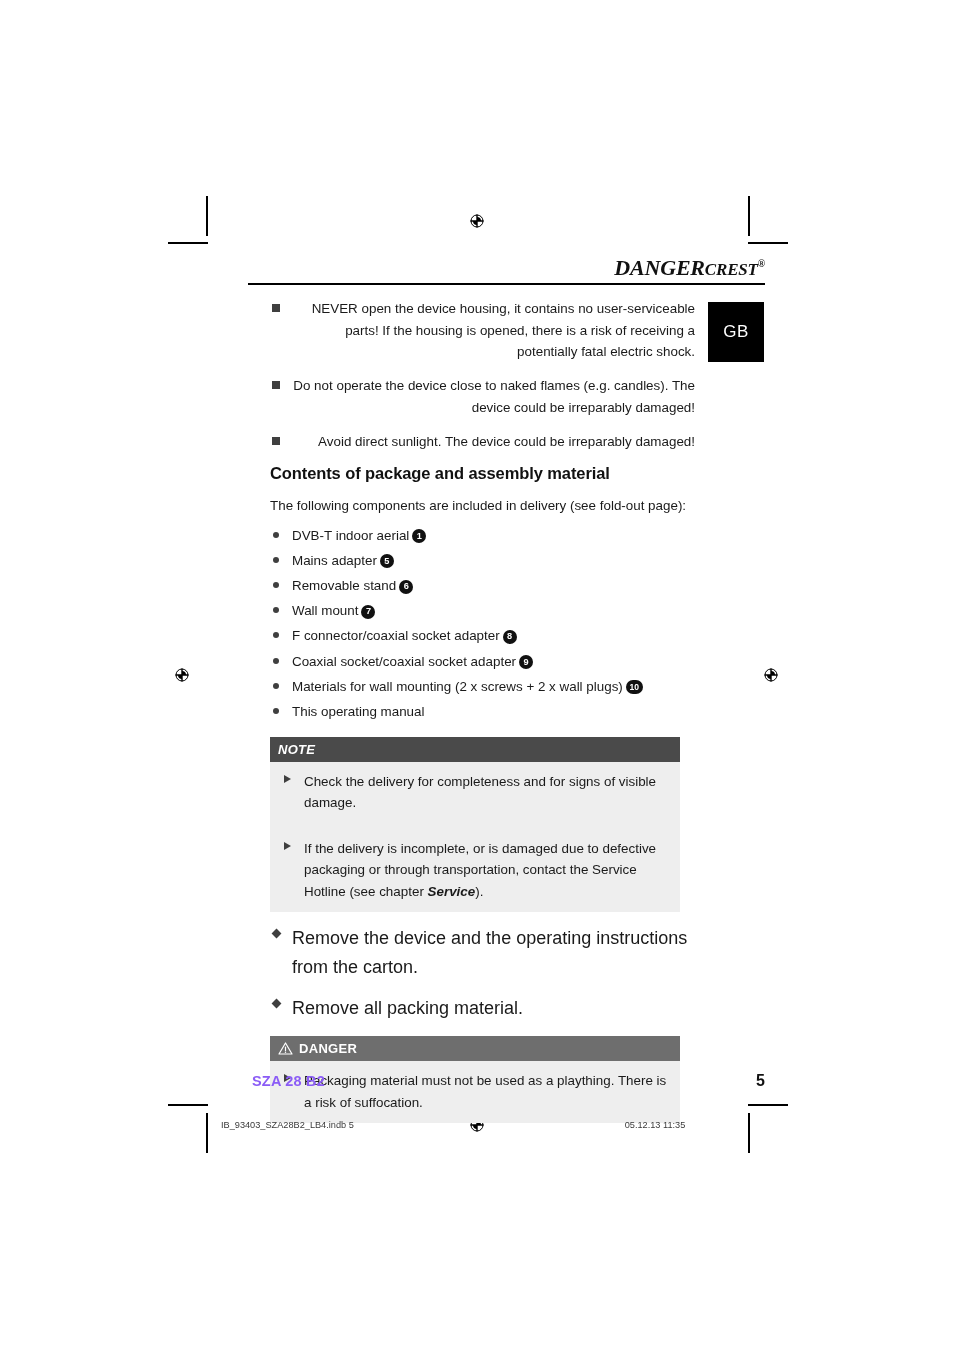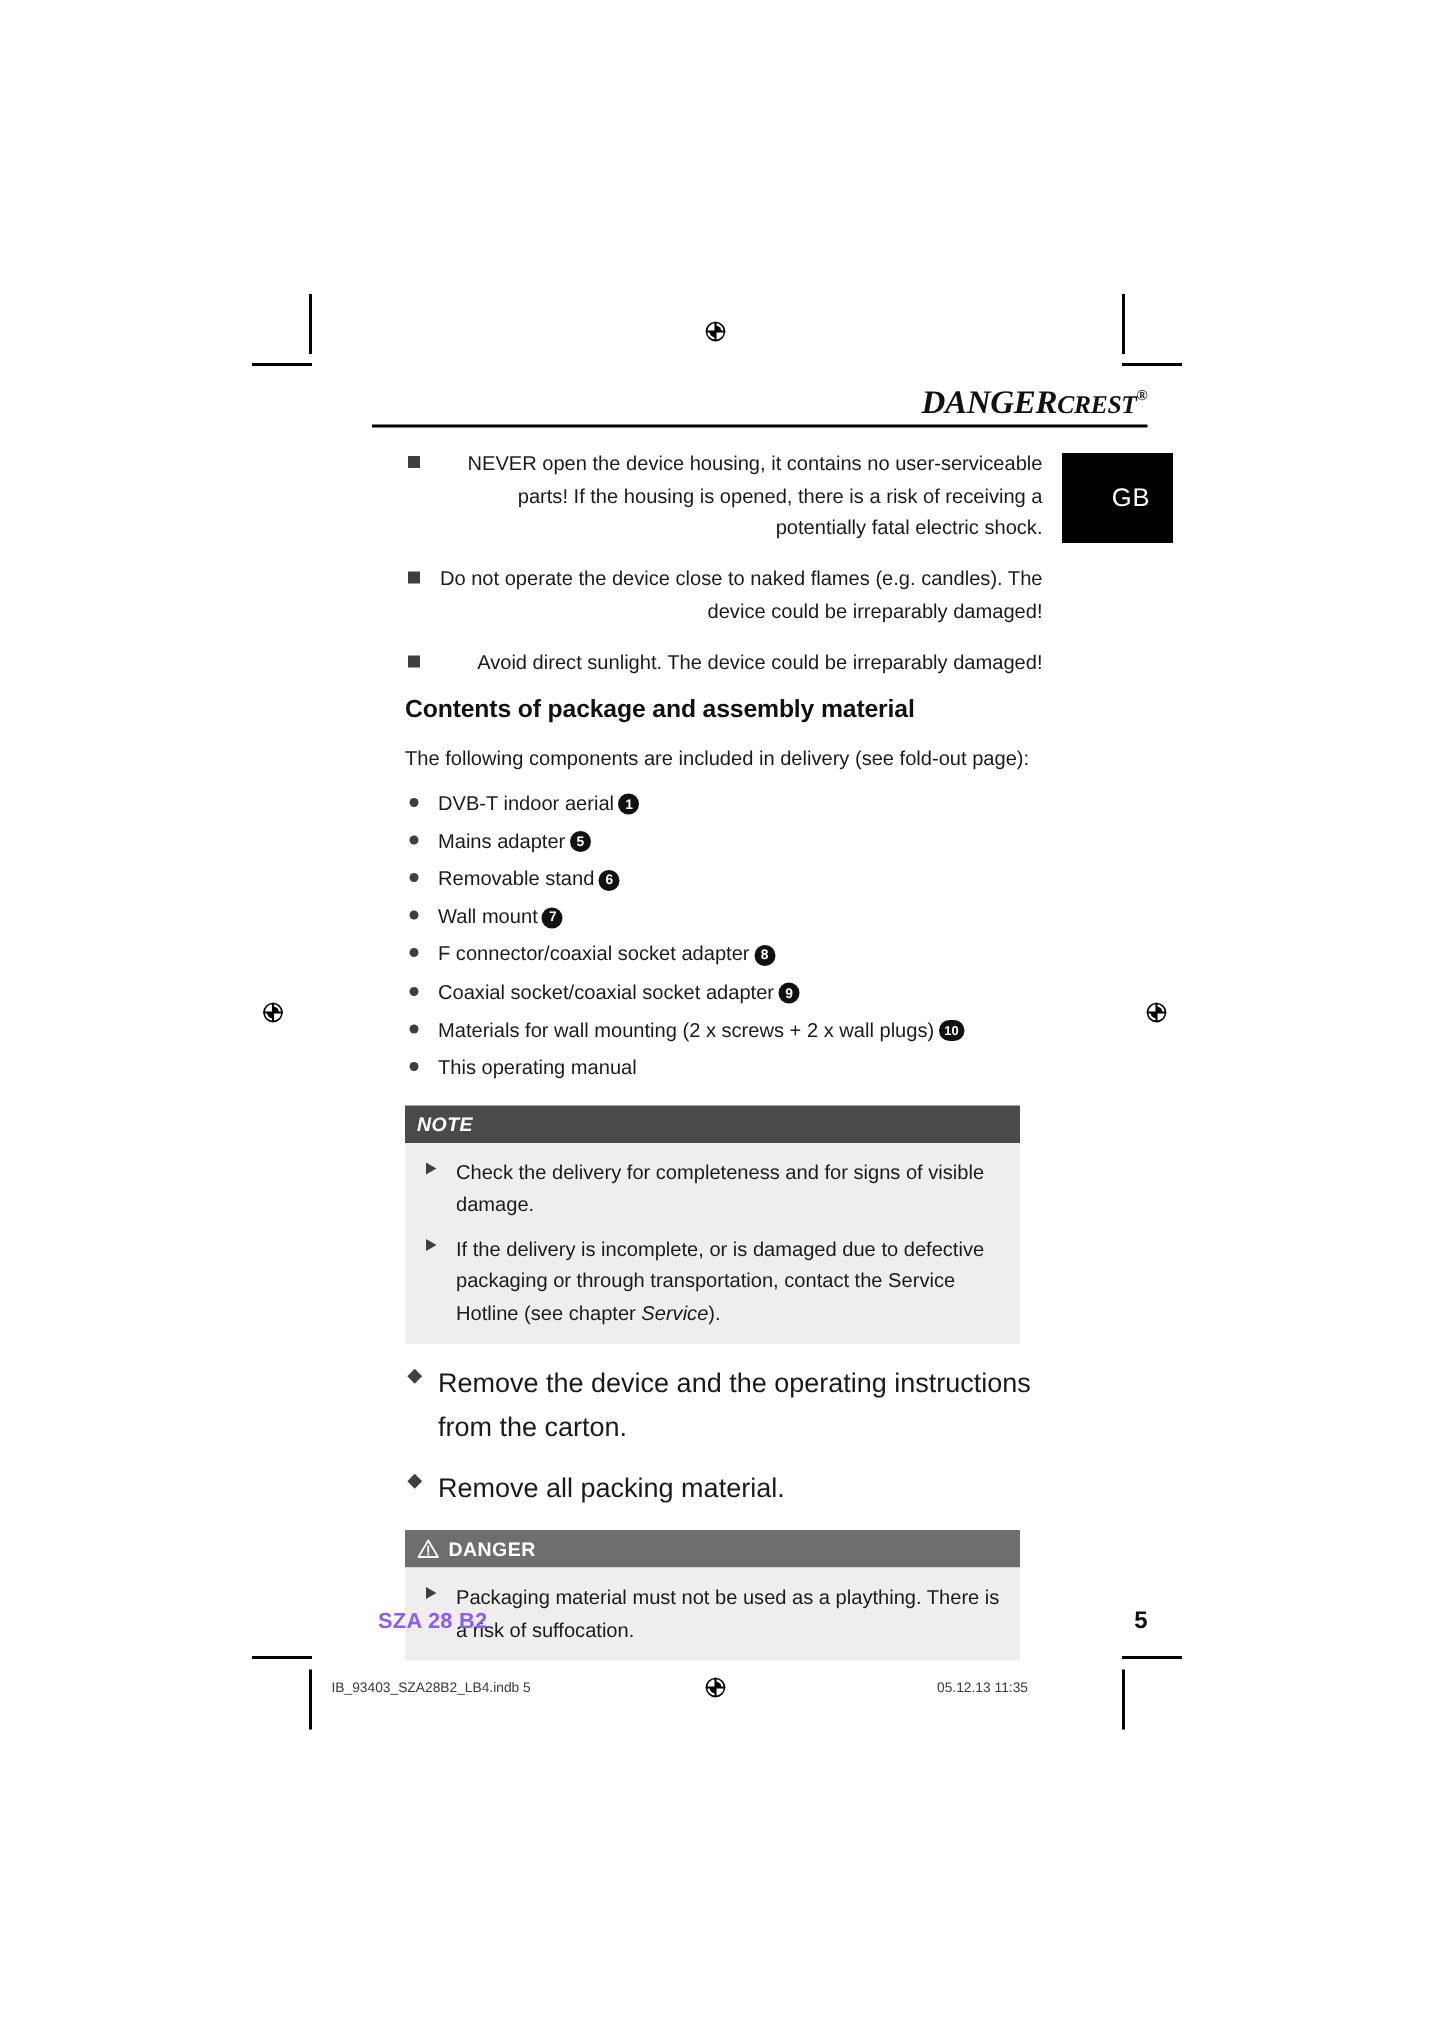--- a/index.html
+++ b/index.html
@@ -53,21 +53,20 @@
     top: 302px;
     width: 56px;
     height: 60px;
     background: #000000;
     color: #ffffff;
     font-size: 17px;
     display: flex;
     align-items: center;
     justify-content: center;
     letter-spacing: 0.5px;
-    padding-left: 18px;
   }
 
   
   .content {
     position: absolute;
     left: 270px;
     top: 298px;
     width: 425px;
   }
 
@@ -169,33 +168,33 @@
   .warn-tri { margin-right: 6px; display: inline-flex; }
   .callout-body {
     background: #eeeeee;
     padding: 9px 10px 10px 10px;
   }
   .arrow-item {
     position: relative;
     padding-left: 24px;
     font-size: 13.4px;
     line-height: 1.6;
-    margin-bottom: 8px;
+    margin-bottom: 24px;
   }
   .arrow-item:last-child { margin-bottom: 0; }
   .arrow-bullet {
     position: absolute;
     left: 4px;
     top: 4px;
     width: 0; height: 0;
     border-left: 7px solid #3f3f3f;
     border-top: 4.5px solid transparent;
     border-bottom: 4.5px solid transparent;
   }
-  .arrow-item b { font-weight: normal; font-style: italic; }
+  .arrow-item b { font-weight: bold; font-style: italic; }
 
   
   .dia-item {
     position: relative;
     padding-left: 22px;
     font-size: 18px;
     line-height: 1.6;
     margin-top: 12px;
   }
   .dia-bullet {

